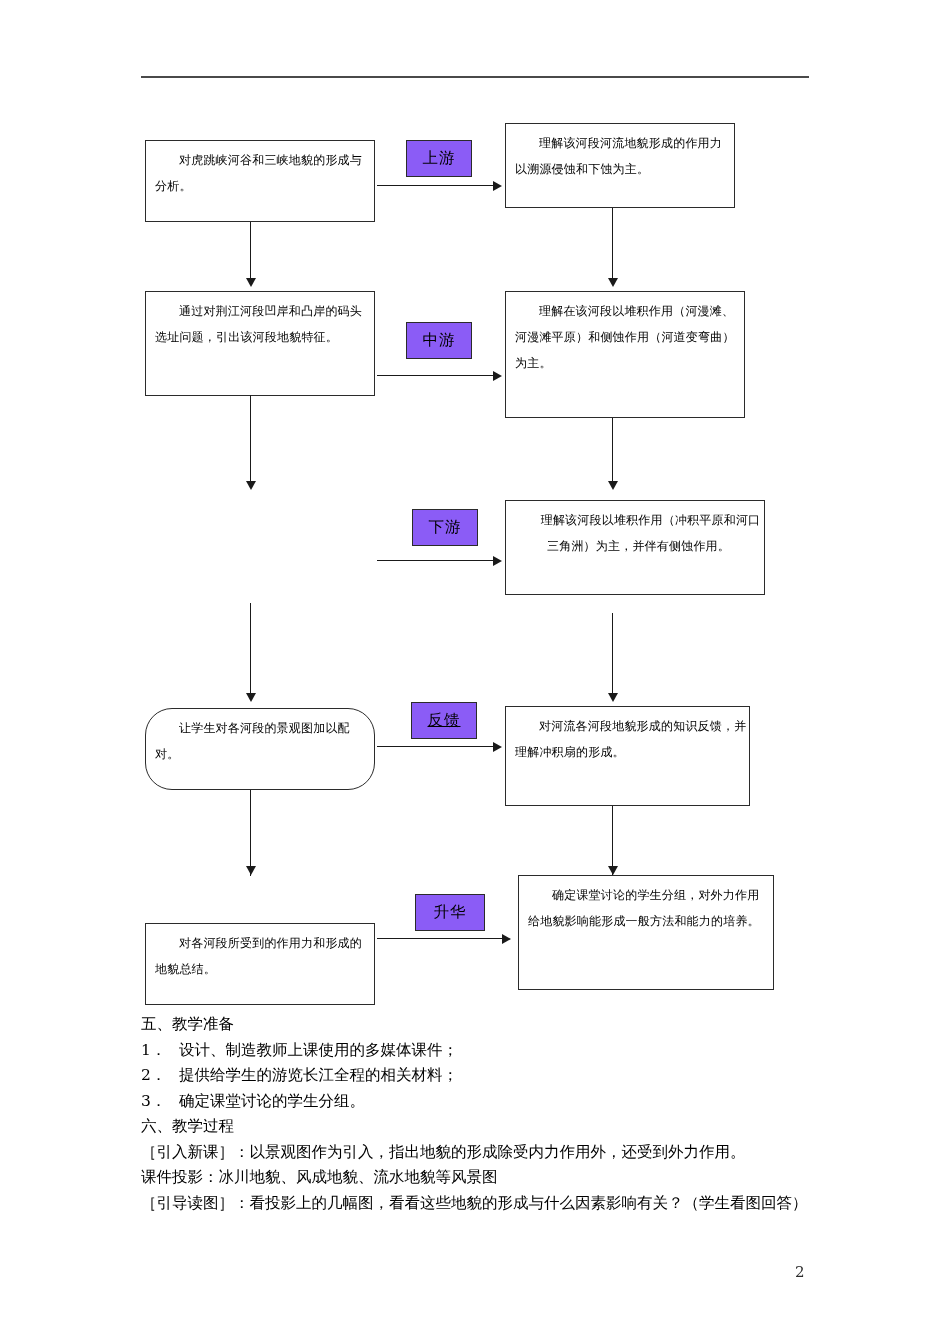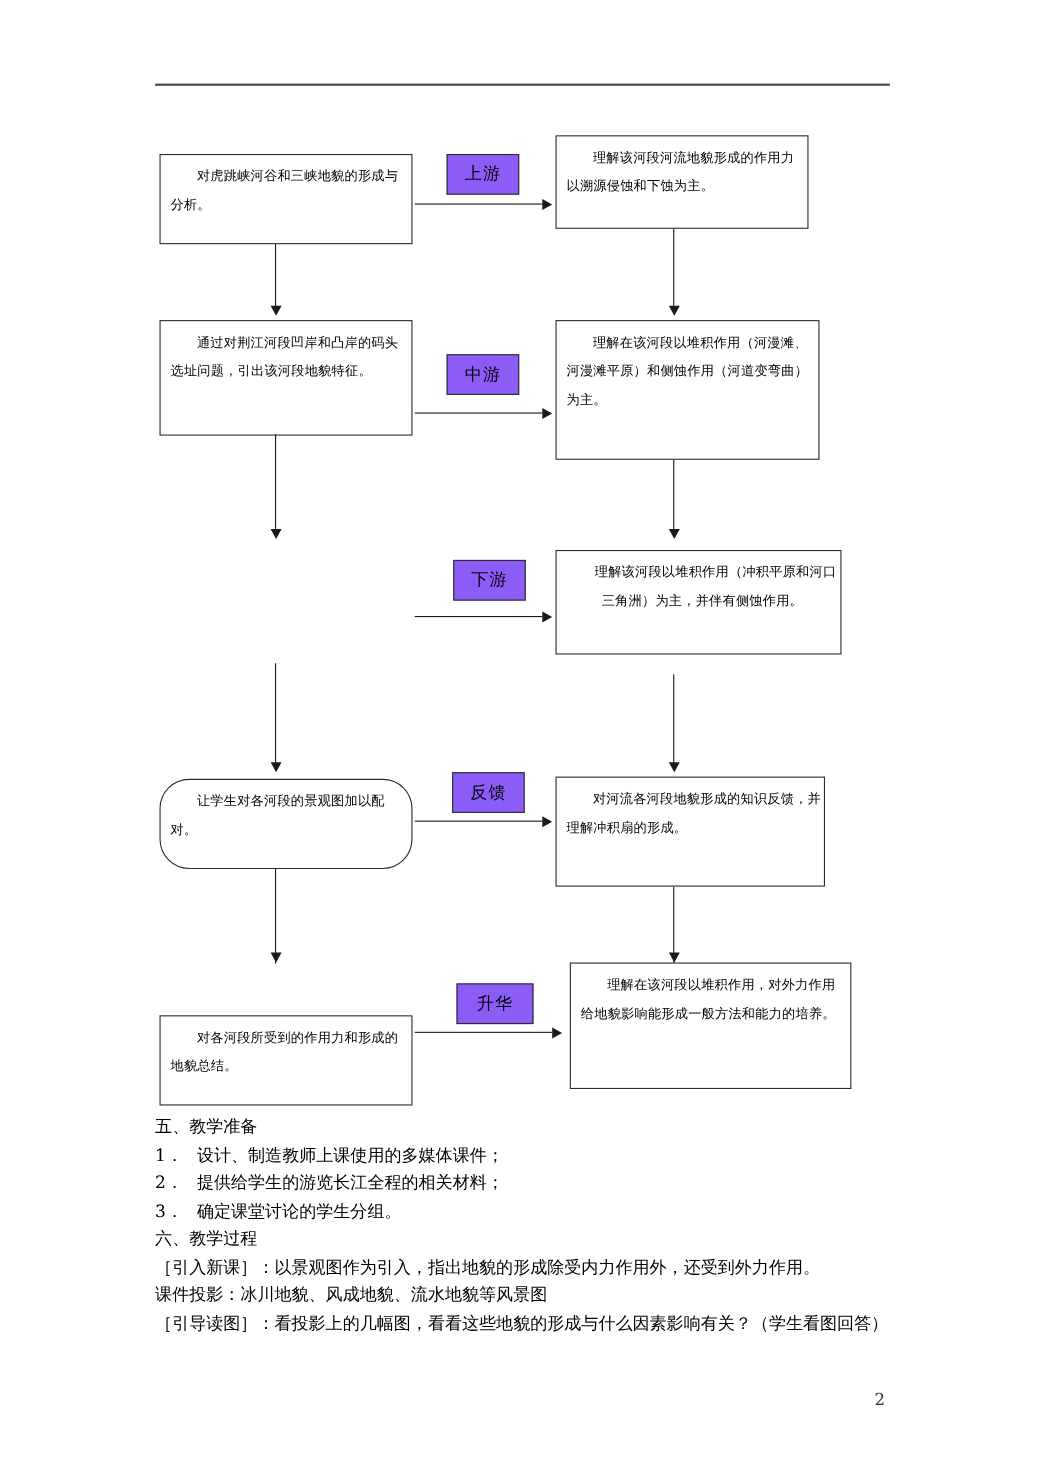--- a/index.html
+++ b/index.html
@@ -169,41 +169,41 @@
     <div class="node" style="left:505px; top:500px; width:260px; height:95px;text-align:center;">理解该河段以堆积作用（冲积平原和河口三角洲）为主，并伴有侧蚀作用。</div>
 
     <div class="conn-v" style="left:250px; top:603px; height:92px;"></div>
     <div class="arrow-down" style="left:246px; top:693px;"></div>
 
     <div class="conn-v" style="left:612px; top:613px; height:82px;"></div>
     <div class="arrow-down" style="left:608px; top:693px;"></div>
 
     <div class="node" style="left:145px; top:708px; width:230px; height:82px;border-radius:27px;">让学生对各河段的景观图加以配对。</div>
 
-    <div class="label-box" style="left:411px; top:702px; width:66px; height:37px;">反馈</div>
+    <div class="label-box" style="left:411px; top:702px; width:66px; height:37px;text-decoration:underline;">反馈</div>
 
     <div class="conn-h" style="left:377px; top:746px; width:116px;"></div>
     <div class="arrow-right" style="left:493px; top:742px;"></div>
 
     <div class="node" style="left:505px; top:706px; width:245px; height:100px;">对河流各河段地貌形成的知识反馈，并理解冲积扇的形成。</div>
 
     <div class="conn-v" style="left:250px; top:790px; height:86px;"></div>
     <div class="arrow-down" style="left:246px; top:866px;"></div>
 
     <div class="conn-v" style="left:612px; top:806px; height:70px;"></div>
     <div class="arrow-down" style="left:608px; top:866px;"></div>
 
     <div class="node" style="left:145px; top:893px; width:230px; height:82px;margin-top:30px;">对各河段所受到的作用力和形成的地貌总结。</div>
 
     <div class="label-box" style="left:415px; top:894px; width:70px; height:37px;">升华</div>
 
     <div class="conn-h" style="left:377px; top:938px; width:125px;"></div>
     <div class="arrow-right" style="left:502px; top:934px;"></div>
 
-    <div class="node" style="left:518px; top:875px; width:256px; height:115px;">理解在该河段以堆积作用，对外力作用给地貌影响能形成一般方法和能力的培养。</div>
+    <div class="node" style="left:518px; top:875px; width:256px; height:115px;">确定课堂讨论的学生分组，对外力作用给地貌影响能形成一般方法和能力的培养。</div>
 
   </div>
 
   <div class="body-text">
 
     <p>五、教学准备</p>
 
     <div class="numbered">
       <span class="num">1．</span>
       <span>设计、制造教师上课使用的多媒体课件；</span>

